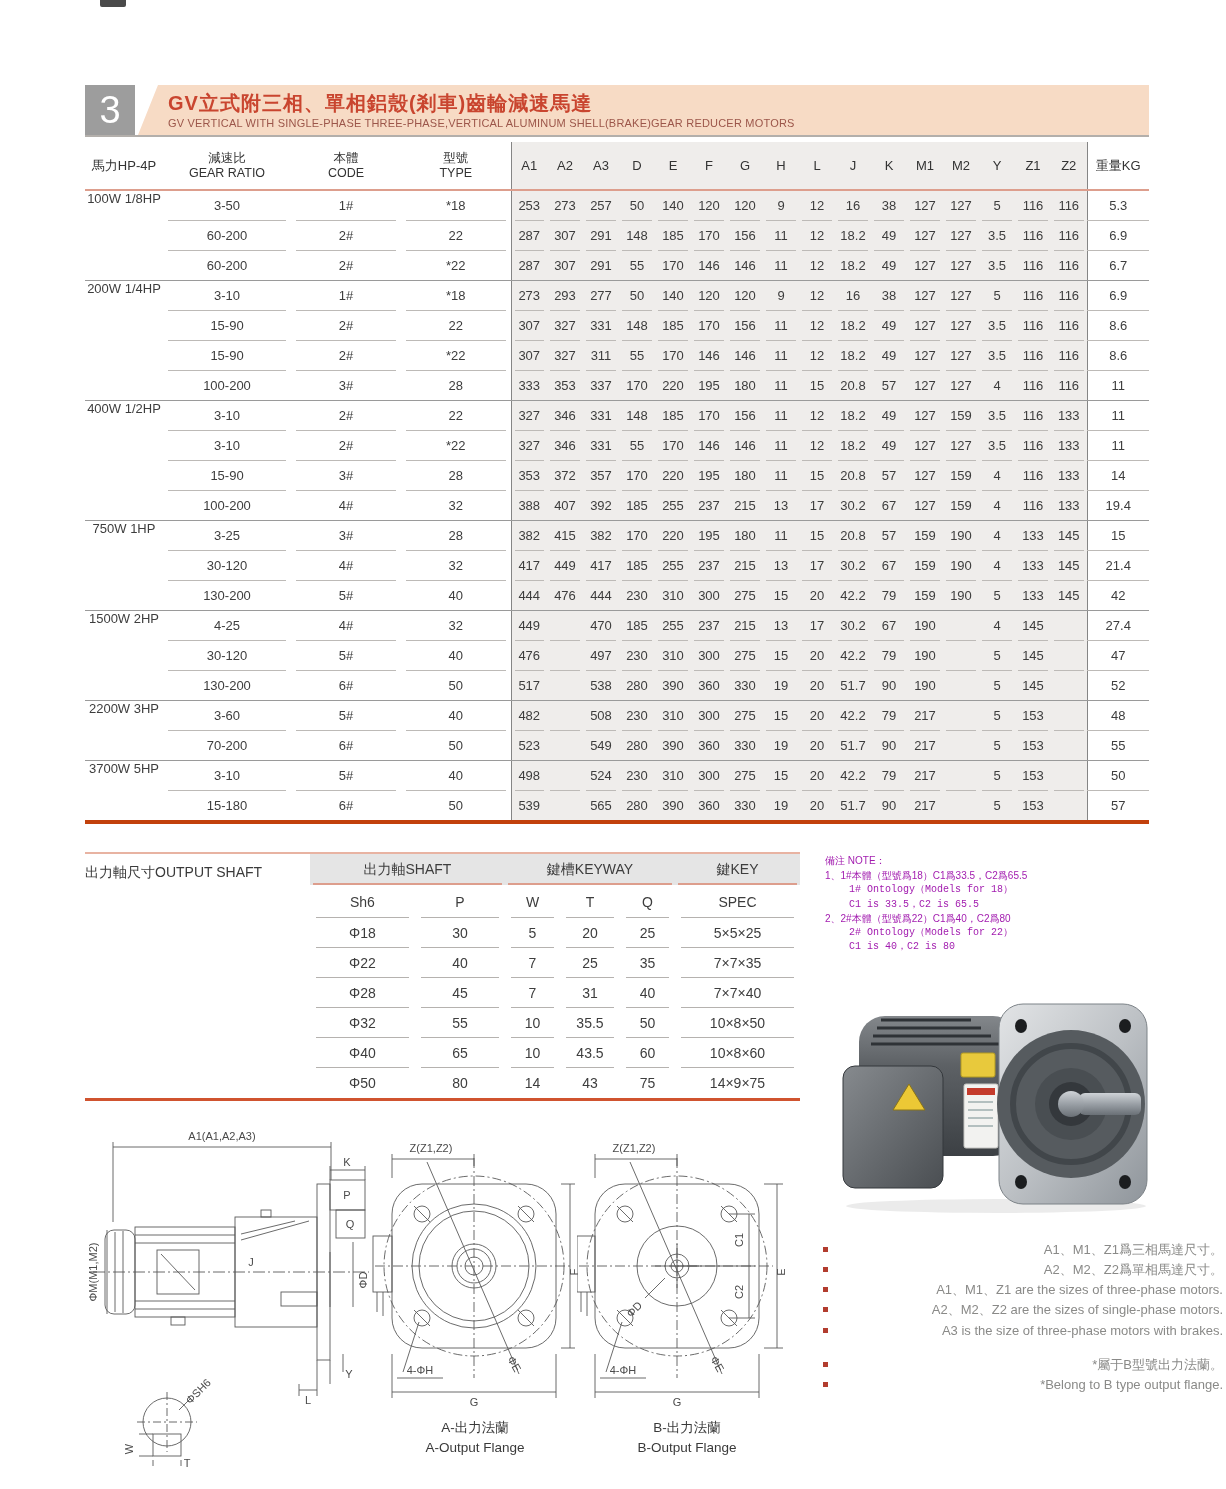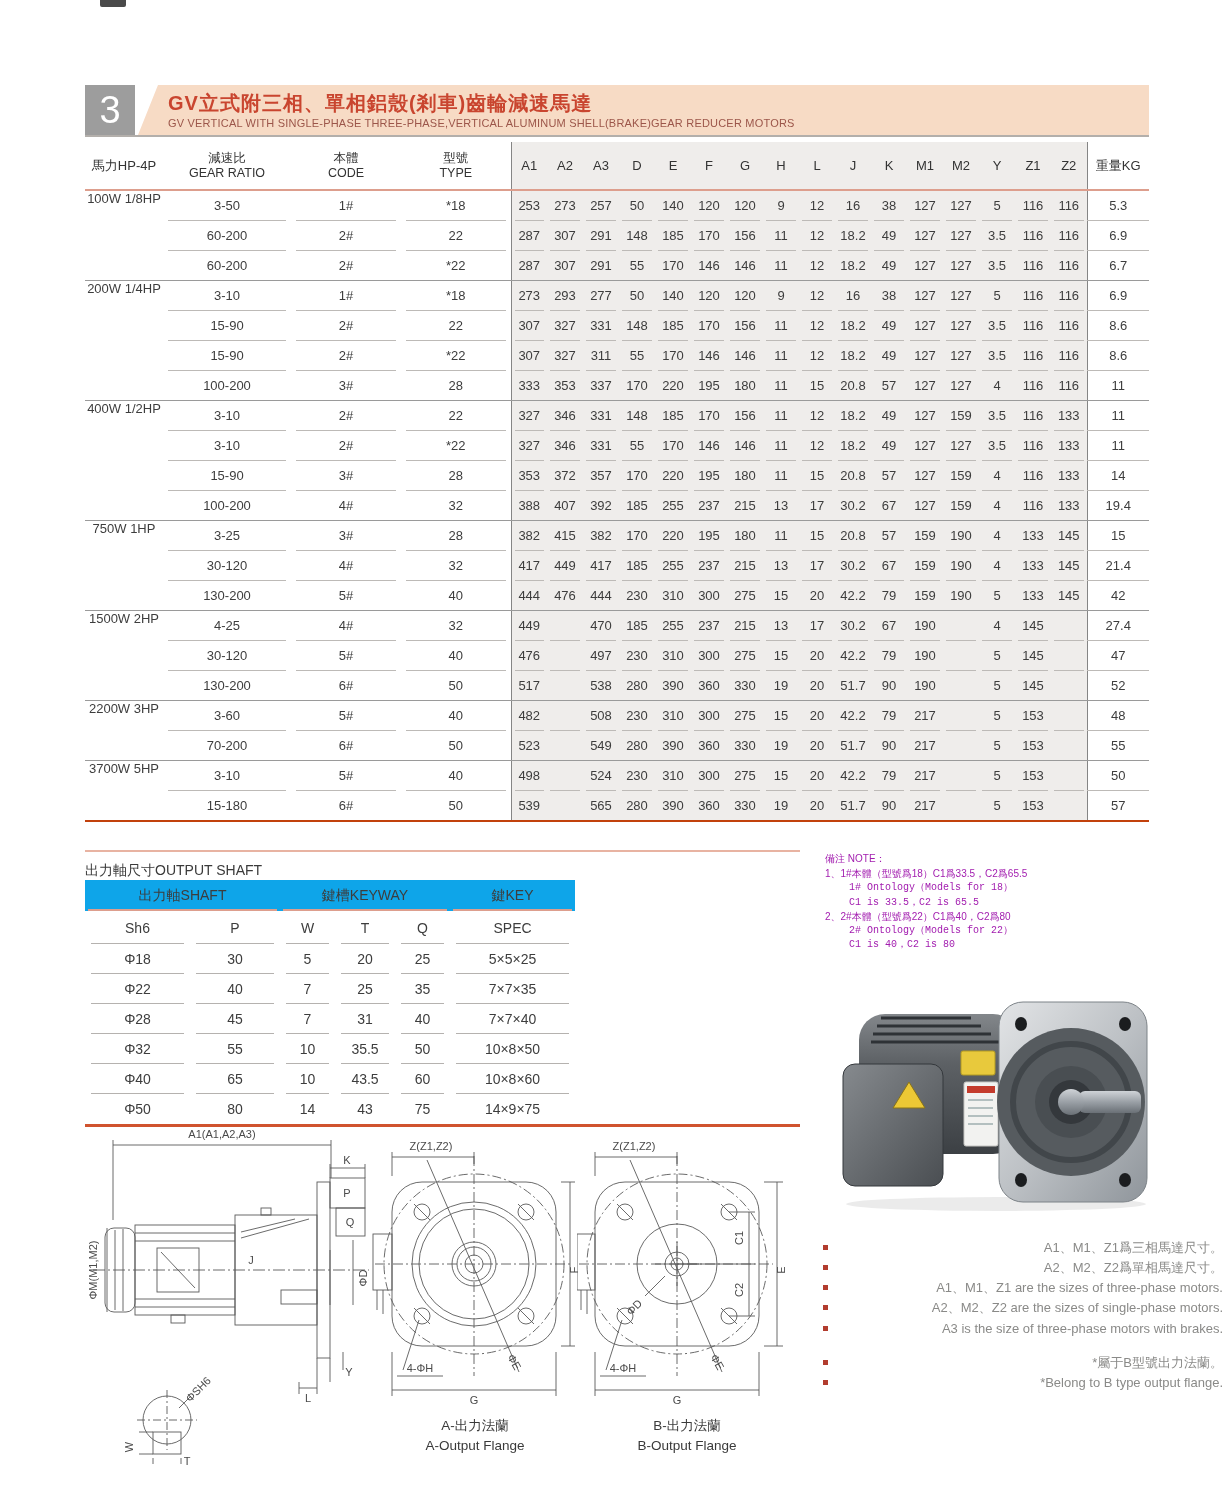--- a/index.html
+++ b/index.html
@@ -8,45 +8,45 @@
   .content{position:absolute;left:85px;top:85px;width:1064px;}
 
   
   .band-row{display:flex;height:50px;border-bottom:2px solid #b3afab;}
   .section-num{width:50px;height:50px;background:#9d9d9d;color:#fff;font-size:38px;display:flex;align-items:center;justify-content:center;flex:0 0 auto;}
   .band{flex:1;margin-left:3px;background:#f7dbc5;clip-path:polygon(20px 0,100% 0,100% 100%,0 100%);padding-left:30px;display:flex;flex-direction:column;justify-content:center;}
   .title-zh{color:#c9452f;font-size:20px;font-weight:bold;letter-spacing:1px;line-height:1.15;}
   .title-en{color:#9c564a;font-size:11px;letter-spacing:.2px;margin-top:2px;}
 
   
-  .main-table{border-collapse:collapse;table-layout:fixed;width:1064px;margin-top:5px;border-bottom:2px solid #c2410c;}
+  .main-table{border-collapse:collapse;table-layout:fixed;width:1064px;margin-top:5px;border-bottom:4px solid #c2410c;}
   .main-table th,.main-table td{position:relative;font-weight:normal;text-align:center;color:#3d3d3d;padding:0;}
   .main-table thead th{height:47px;border-bottom:2px solid #dd9e8d;font-size:13px;color:#333;}
   .h2{font-size:12.5px;line-height:1.2;}
   .h-left{text-align:left;}
   .c-dim{background:#efedeb;}
   .vl{border-left:1px solid #858585;}
   .main-table td{height:29px;font-size:13px;}
   .c-hp{text-align:left;font-size:12.5px;vertical-align:top;padding-top:7px;border-bottom:1px solid #9a9a9a;}
   .c-hp.no-b{border-bottom:none;}
   .c-ratio{text-align:left;padding-left:8px;}
   .u::after{content:'';position:absolute;left:5px;right:5px;bottom:0;height:1px;background:#bdbab7;}
   .c-dim.u::after{left:3px;right:3px;}
   .uw{border-bottom:1px solid #bdbab7;}
   tr.group-end td{border-bottom:1px solid #9a9a9a;}
 
   
   .lower{position:relative;height:600px;margin-top:28px;}
 
   
-  .shaft-wrap{position:absolute;left:0;top:0;width:715px;display:flex;border-top:2px solid #e8b3a2;border-bottom:3px solid #d0532f;flex-direction:column;}
+  .shaft-wrap{position:absolute;left:0;top:0;width:715px;display:flex;border-top:2px solid #e8b3a2;border-bottom:3px solid #d0532f;}
   .shaft-label{width:225px;font-size:14px;color:#3a3a3a;padding-top:10px;}
   .shaft-table{border-collapse:collapse;table-layout:fixed;width:490px;}
   .shaft-table th,.shaft-table td{position:relative;font-weight:normal;text-align:center;color:#3d3d3d;padding:0;}
-  .sg{background:#0ea5e9;height:31px;font-size:14px;}
+  .sg{background:#e5e5e5;height:31px;font-size:14px;}
   .sg::after{content:'';position:absolute;left:3px;right:3px;bottom:0;height:2px;background:#dd9e8d;}
   .ss{height:33px;font-size:14px;}
   .ss::after,.su::after{content:'';position:absolute;left:6px;right:6px;bottom:0;height:1px;background:#b5b2af;}
   .sd{height:30px;font-size:14px;}
 
   
   .notes{position:absolute;left:740px;top:2px;width:350px;font-size:10px;color:#a21caf;line-height:1.42;}
   .notes-title{margin-bottom:1px;}
   .note-line.cont{padding-left:24px;font-family:Liberation Mono, monospace;}
 

